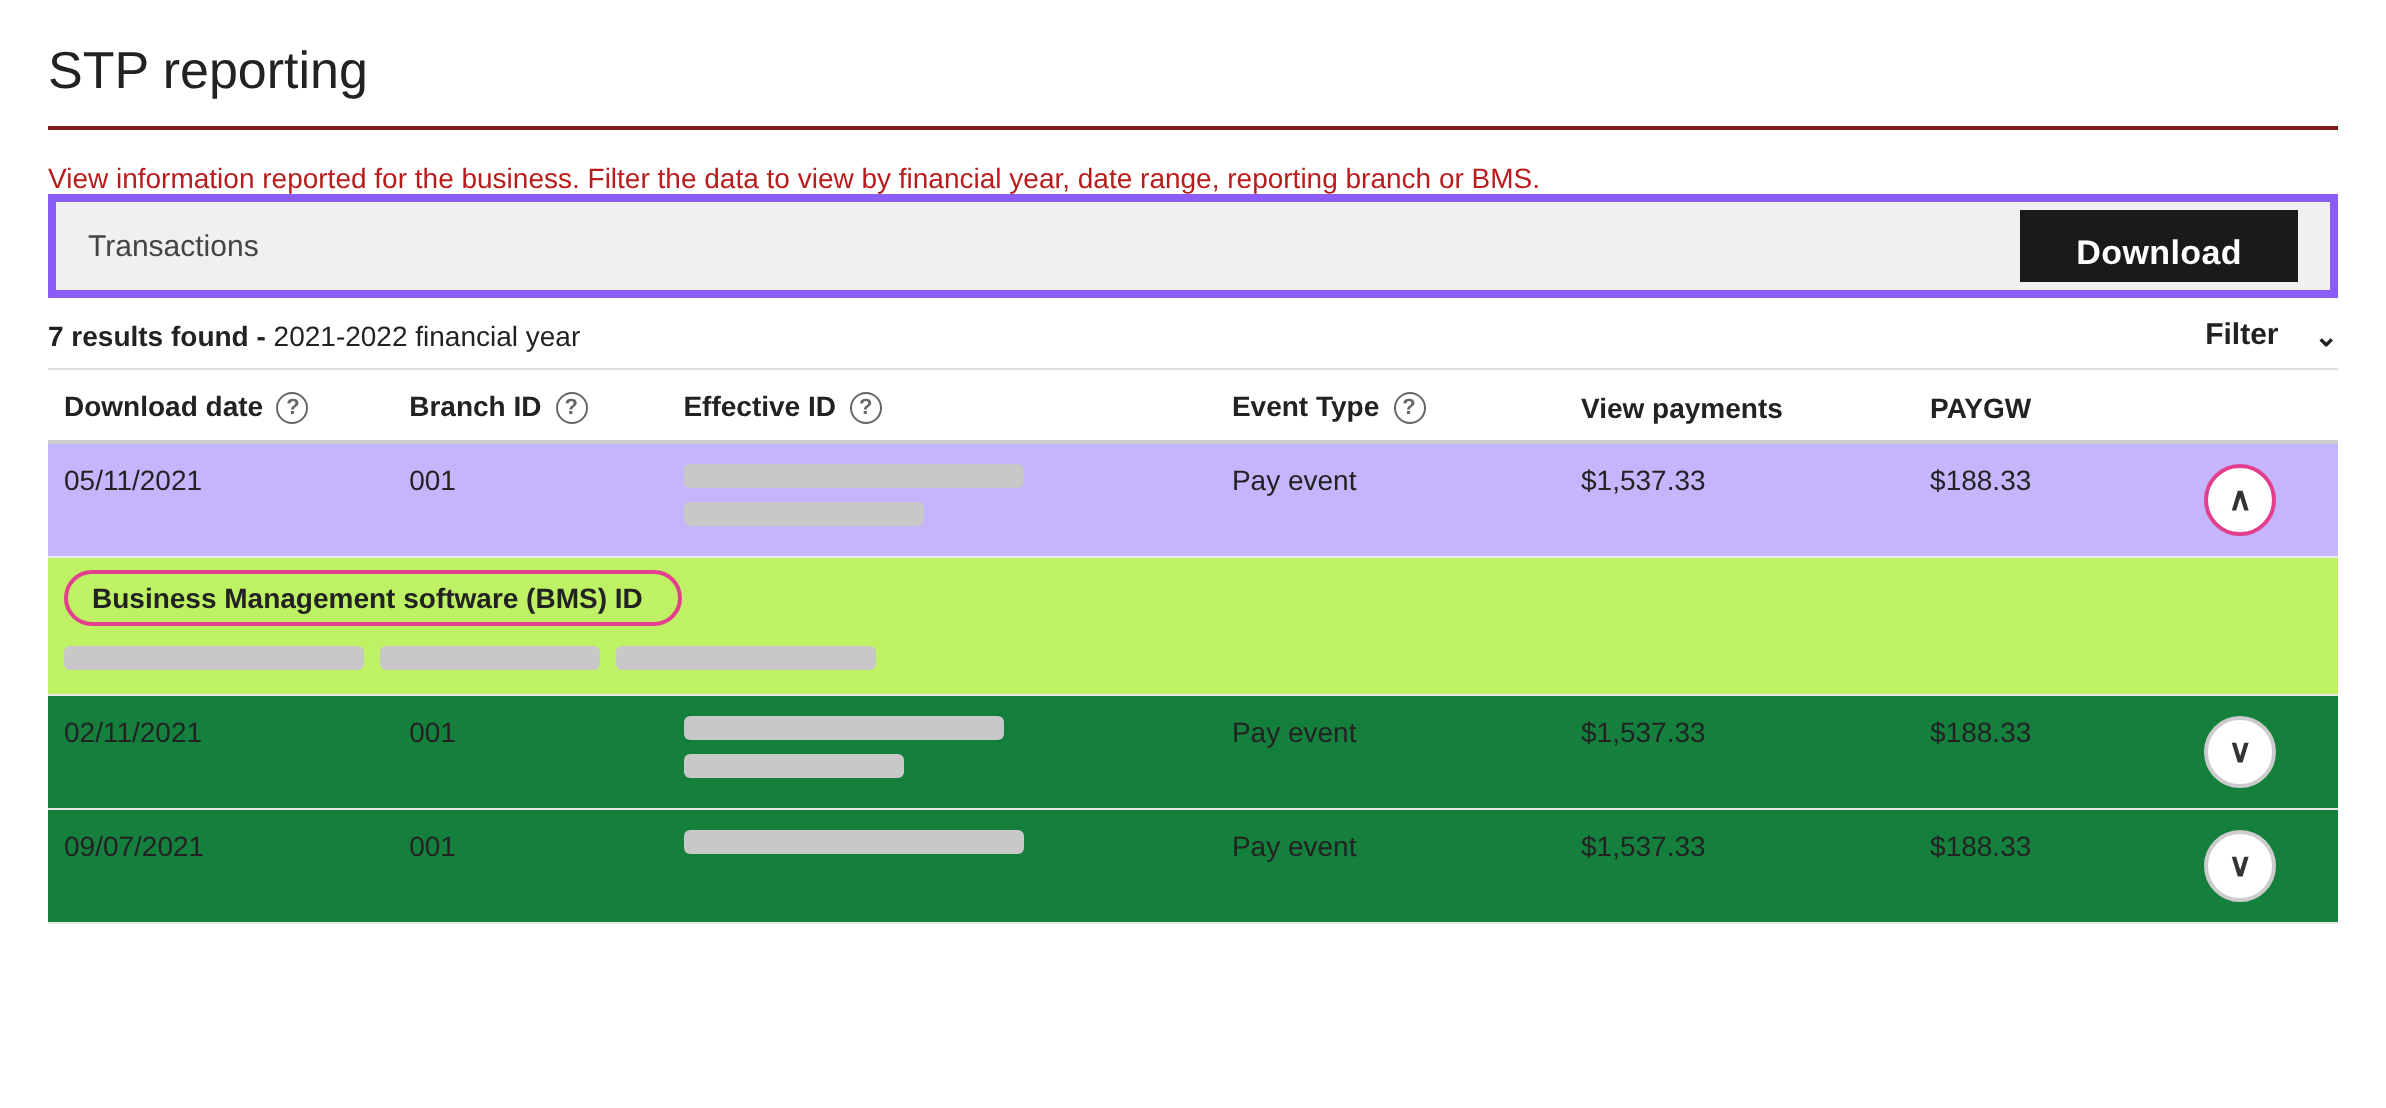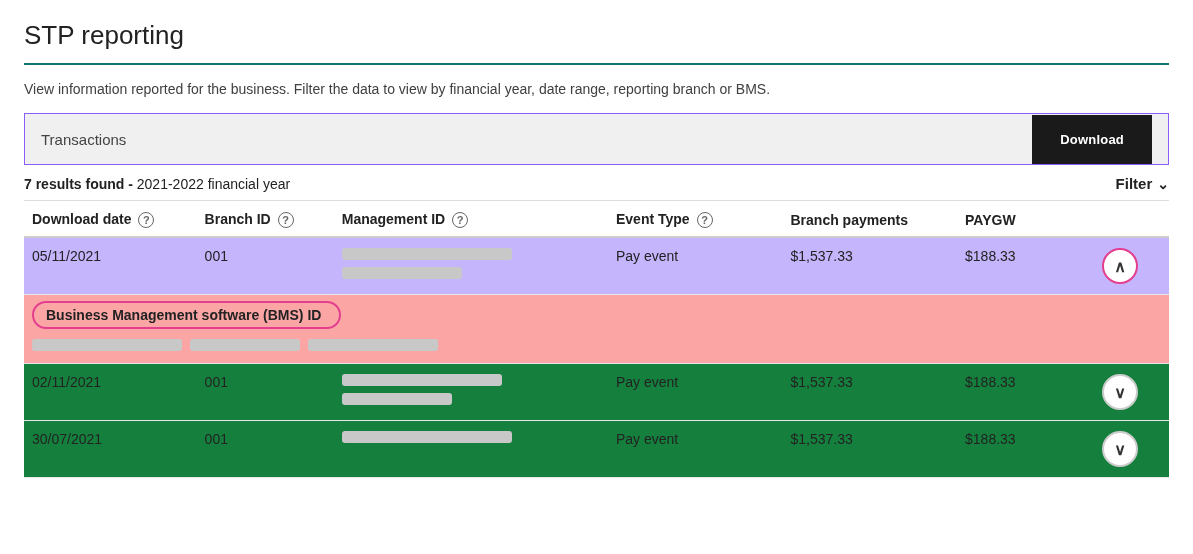--- a/index.html
+++ b/index.html
@@ -14,51 +14,50 @@
     }
     .page-wrapper {
       padding: 20px 24px 20px 24px;
       max-width: 1193px;
     }
     .page-title {
       font-size: 26px;
       font-weight: 400;
       color: #222;
       padding-bottom: 12px;
-      border-bottom: 2px solid #0f766e;
+      border-bottom: 2px solid #7f1d1d;
       margin-bottom: 16px;
     }
     .description {
       font-size: 14px;
-      color: #404040;
-      margin-bottom: 16px;
+      color: #b91c1c;
     }
     .toolbar {
       display: flex;
       align-items: center;
       justify-content: space-between;
       background: #f0f0f0;
       padding: 0 16px;
       height: 52px;
-      border: 1px solid #8b5cf6;
+      border: 4px solid #8b5cf6;
       margin-bottom: 0;
     }
     .toolbar-label {
       font-size: 15px;
       color: #444;
     }
     .download-btn {
       background: #1a1a1a;
       color: #fff;
       border: none;
       padding: 12px 28px;
-      font-size: 13px;
+      font-size: 17px;
       font-weight: 600;
       cursor: pointer;
-      height: 49px;
+      height: 36px;
       letter-spacing: 0.2px;
     }
     .results-bar {
       display: flex;
       align-items: center;
       justify-content: space-between;
       padding: 10px 0 8px 0;
       border-bottom: 1px solid #ddd;
       margin-bottom: 0;
     }
@@ -66,21 +65,21 @@
       font-size: 14px;
       color: #222;
       text-align: center;
     }
     .results-text strong {
       font-weight: 700;
     }
     .filter-btn {
       display: flex;
       align-items: flex-end;
-      gap: 5px;
+      gap: 18px;
       background: none;
       border: none;
       font-size: 15px;
       font-weight: 600;
       color: #222;
       cursor: pointer;
     }
     .filter-chevron {
       font-size: 14px;
       color: #222;
@@ -155,21 +154,21 @@
       height: 36px;
       border-radius: 50%;
       border: 2px solid #ccc;
       background: #fff;
       cursor: pointer;
       font-size: 16px;
       color: #333;
       font-weight: 700;
     }
     .expanded-detail-row td {
-      background: #fca5a5;
+      background: #bef264;
       padding: 6px 8px 12px 8px;
     }
     .bms-label {
       font-weight: 700;
       font-size: 14px;
       color: #222;
       display: inline-block;
       border: 2.5px solid #e43f8e;
       border-radius: 30px;
       padding: 4px 18px 4px 12px;
@@ -218,29 +217,29 @@
       <tr>
         <th class="col-effective">
           <span>Download date</span>
           <span class="help-icon">?</span>
         </th>
         <th class="col-branch">
           <span>Branch ID</span>
           <span class="help-icon">?</span>
         </th>
         <th class="col-submission">
-          <span>Management ID</span>
+          <span>Effective ID</span>
           <span class="help-icon">?</span>
         </th>
         <th class="col-event">
           <span>Event Type</span>
           <span class="help-icon">?</span>
         </th>
         <th class="col-gross">
-          <span>Branch payments</span>
+          <span>View payments</span>
         </th>
         <th class="col-paygw">
           <span>PAYGW</span>
         </th>
         <th class="col-action"></th>
       </tr>
     </thead>
     <tbody>
 
       <tr class="row-expanded">
@@ -282,21 +281,21 @@
         </td>
         <td class="col-event">Pay event</td>
         <td class="col-gross">$1,537.33</td>
         <td class="col-paygw">$188.33</td>
         <td class="col-action">
           <button class="expand-btn-plain">∨</button>
         </td>
       </tr>
 
       <tr class="row-normal">
-        <td class="col-effective">30/07/2021</td>
+        <td class="col-effective">09/07/2021</td>
         <td class="col-branch">001</td>
         <td class="col-submission">
           <div style="display:flex;flex-direction:column;gap:4px;">
             <span class="submission-id-blurred" style="width:170px;"></span>
           </div>
         </td>
         <td class="col-event">Pay event</td>
         <td class="col-gross">$1,537.33</td>
         <td class="col-paygw">$188.33</td>
         <td class="col-action">

